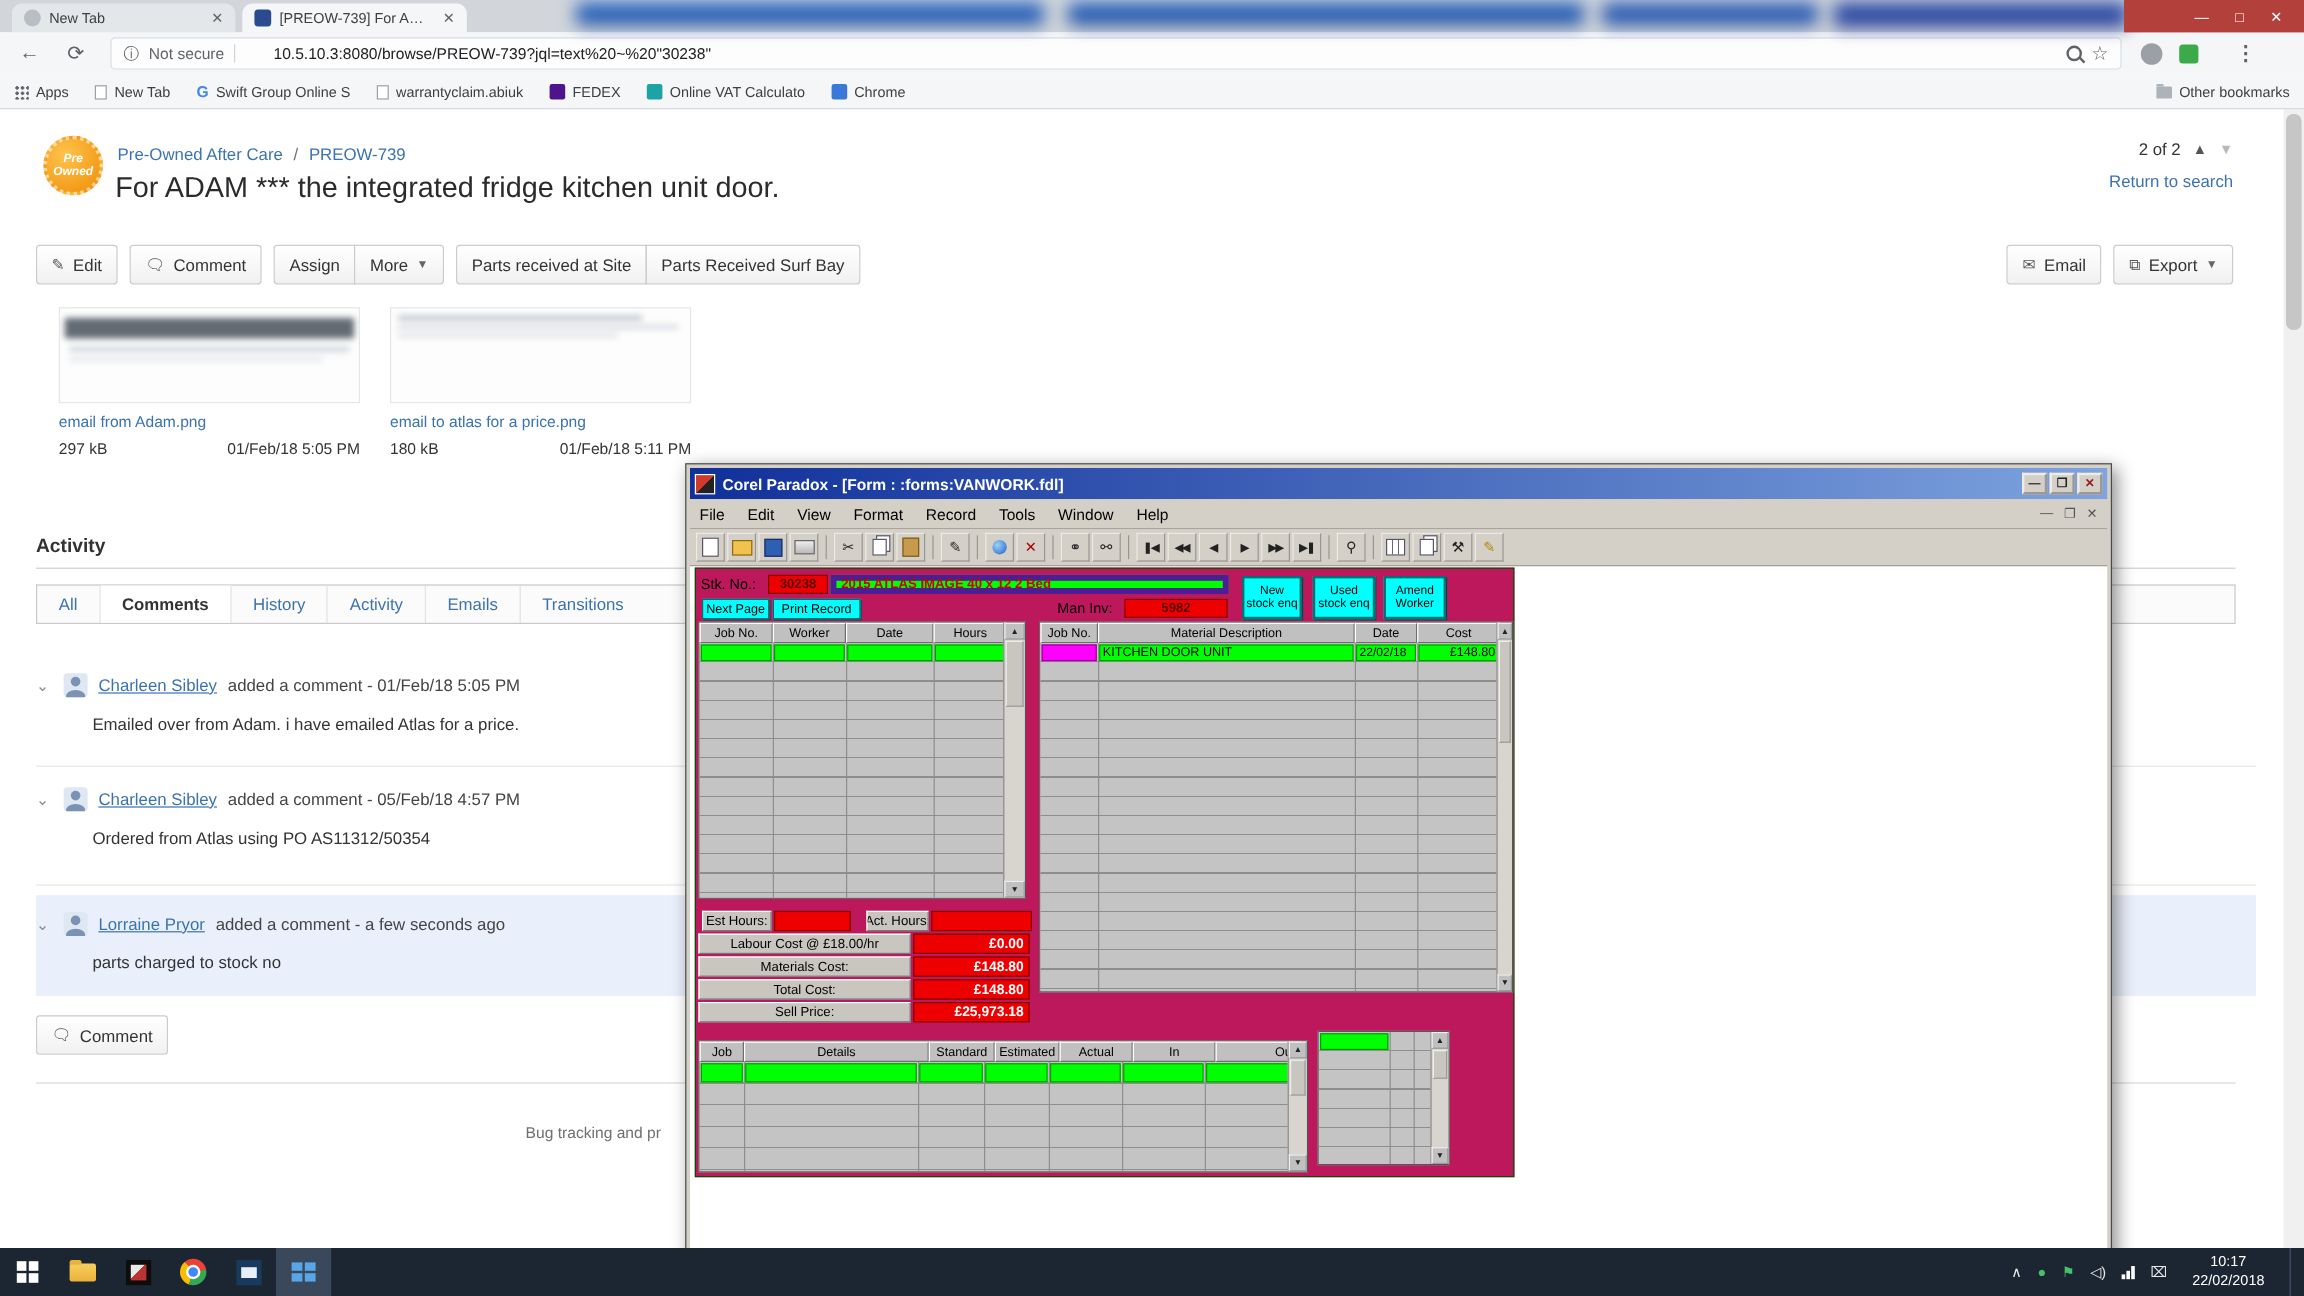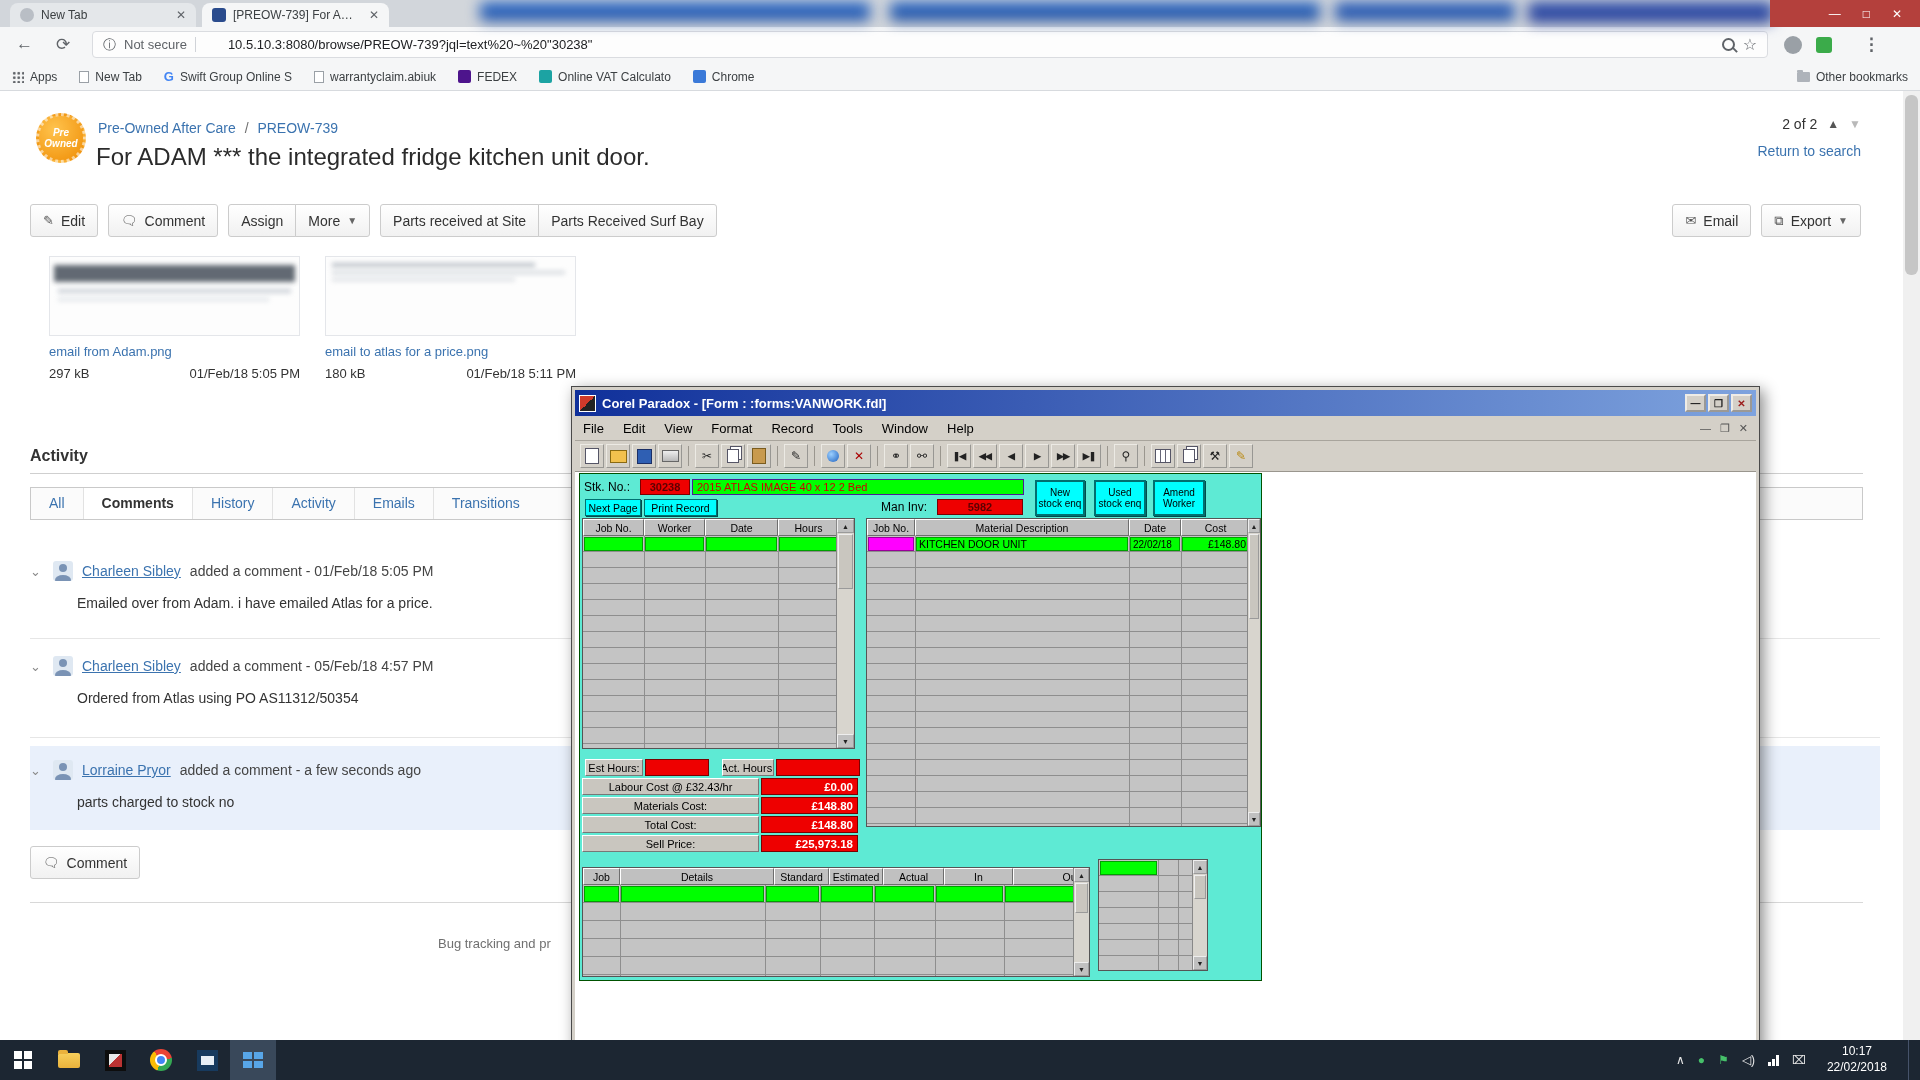--- a/index.html
+++ b/index.html
@@ -109,25 +109,25 @@
   .c-page{width:12px;height:14px;background:#fff;border:1px solid #556;}
   .c-folder{width:15px;height:11px;background:#f2c14e;border:1px solid #8a6a12;}
   .c-save{width:13px;height:13px;background:#2f5fb3;border:1px solid #1b2f66;}
   .c-print{width:15px;height:10px;background:linear-gradient(#eee,#b9b9b9);border:1px solid #666;}
   .c-copy{width:10px;height:12px;background:#fff;border:1px solid #556;box-shadow:3px -3px 0 -1px #fff,3px -3px 0 0 #556;}
   .c-paste{width:12px;height:14px;background:#c89a4e;border:1px solid #7a5c1e;}
   .c-globe{width:12px;height:12px;border-radius:50%;background:radial-gradient(circle at 35% 35%,#9cd0ff,#1f62c0);}
   .c-grid{width:14px;height:12px;background:repeating-linear-gradient(to right,#fff 0 4px,#667 4px 5px),#fff;border:1px solid #556;}
   .navg{font-size:9px;font-weight:bold;letter-spacing:-1px;}
   .pclient{position:relative;background:#fff;height:592px;overflow:hidden;}
-  .pform{position:absolute;left:4px;top:1px;width:683px;height:508px;background:#5eead4;border:1px solid #005200;box-sizing:border-box;}
+  .pform{position:absolute;left:4px;top:1px;width:683px;height:508px;background:#be185d;border:1px solid #005200;box-sizing:border-box;}
   .flabel-green{position:absolute;color:#000;font-size:12px;}
   .rfield{position:absolute;background:#ee0000;border:1px solid #7a0000;box-sizing:border-box;color:#5c0000;font-weight:bold;
        font-size:11px;display:flex;align-items:center;justify-content:center;}
-  .gdesc{position:absolute;background:#00ff00;border:1px solid #4c1d95;box-sizing:border-box;color:#cc0000;font-weight:normal;
+  .gdesc{position:absolute;background:#00ff00;border:5px solid #4c1d95;box-sizing:border-box;color:#cc0000;font-weight:bold;
        font-size:11px;display:flex;align-items:center;padding-left:4px;}
   .cybtn{position:absolute;background:#00ffff;border:1px solid #007070;box-shadow:1px 1px 0 #004c4c;color:#000;font-size:10.5px;
        display:flex;align-items:center;justify-content:center;box-sizing:border-box;}
   .cybtn.big{font-size:10px;text-align:center;line-height:1.15;border:2px solid #007070;}
   .ptable{position:absolute;background:#c0c0c0;border:1px solid #555;box-sizing:border-box;}
   .phdr{display:flex;height:17px;}
   .hcell{background:#c0c0c0;border:1px solid;border-color:#fff #6e6e6e #6e6e6e #fff;box-sizing:border-box;color:#000;
        font-size:10.5px;display:flex;align-items:center;justify-content:center;overflow:hidden;white-space:nowrap;}
   .pbody{position:absolute;left:0;bottom:0;background:#c4c4c4;
        background-image:repeating-linear-gradient(to bottom,transparent 0 15px,#8e8e8e 15px 16px);}
@@ -517,21 +517,21 @@
             <div class="sthumb" style="height:85px;"></div>
             <div class="sarrow bot">▼</div>
           </div>
         </div>
 
         <span class="flabel" style="left:5px;top:285px;width:58px;height:17px;">Est Hours:</span>
         <span class="rfield" style="left:65px;top:285px;width:64px;height:17px;"></span>
         <span class="flabel" style="left:142px;top:285px;width:52px;height:17px;">Act. Hours:</span>
         <span class="rfield" style="left:196px;top:285px;width:84px;height:17px;"></span>
 
-        <span class="flabel" style="left:2px;top:304px;width:177px;height:17px;">Labour Cost @ £32.43/hr</span>
+        <span class="flabel" style="left:2px;top:304px;width:177px;height:17px;">Labour Cost @ £18.00/hr</span>
         <span class="rval" style="left:181px;top:304px;width:97px;height:17px;">£0.00</span>
         <span class="flabel" style="left:2px;top:323px;width:177px;height:17px;">Materials Cost:</span>
         <span class="rval" style="left:181px;top:323px;width:97px;height:17px;">£148.80</span>
         <span class="flabel" style="left:2px;top:342px;width:177px;height:17px;">Total Cost:</span>
         <span class="rval" style="left:181px;top:342px;width:97px;height:17px;">£148.80</span>
         <span class="flabel" style="left:2px;top:361px;width:177px;height:17px;">Sell Price:</span>
         <span class="rval" style="left:181px;top:361px;width:97px;height:17px;">£25,973.18</span>
 
         <div class="ptable" style="left:2px;top:393px;width:508px;height:110px;">
           <div class="phdr">

